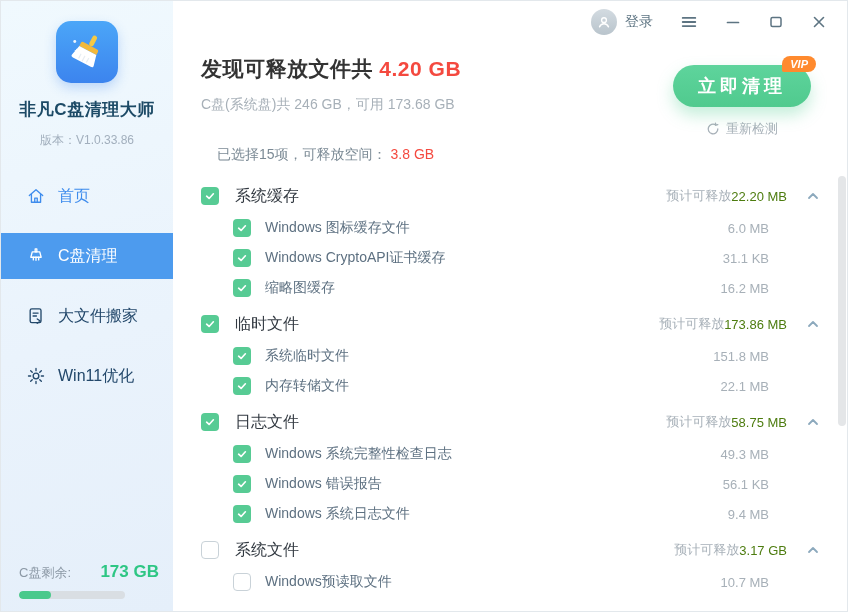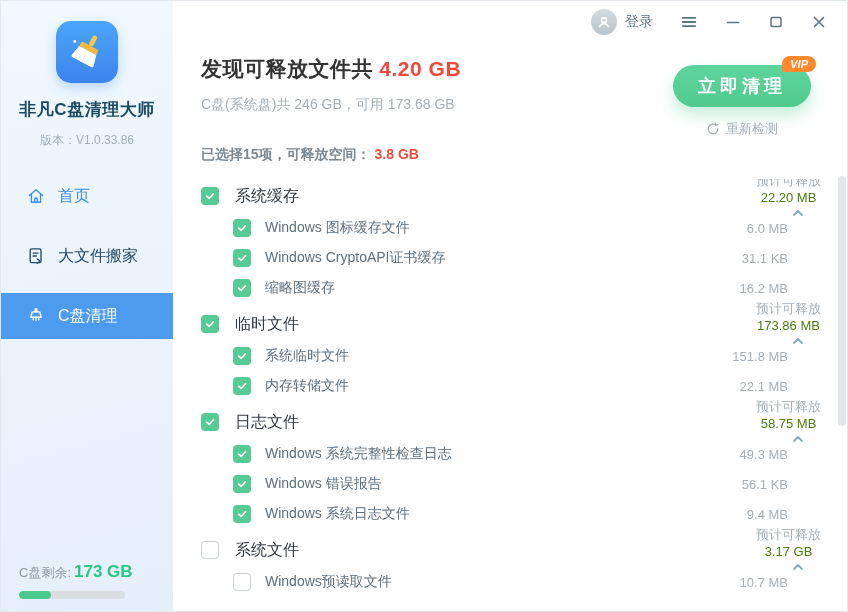--- a/index.html
+++ b/index.html
@@ -16,21 +16,21 @@
   .app-name { margin-top:15px; text-align:center; font-size:17px; font-weight:bold;
     color:#1c4a66; letter-spacing:.5px; }
   .version { margin-top:11px; text-align:center; font-size:12px; color:#a2afbd; }
   .menu { margin-top:24px; }
   .menu-item { height:46px; display:flex; align-items:center; padding-left:25px; gap:12px;
     font-size:16px; color:#23486b; cursor:pointer; margin-bottom:14px; }
   .menu-item svg { width:20px; height:20px; flex:none; }
   .menu-item.home { color:#3e8ced; }
   .menu-item.active { background:#4d9bee; color:#fff; }
   .disk { position:absolute; left:18px; right:14px; bottom:12px; }
-  .disk-line { display:flex; align-items:baseline; gap:3px; }
+  .disk-line { display:flex; align-items:baseline; gap:24px;justify-content:space-between; }
   .disk-label { font-size:13px; color:#8b98a5; }
   .disk-value { font-size:17px; font-weight:bold; color:#2ec684; }
   .disk-bar { margin-top:9px; width:106px; height:8px; border-radius:4px; background:#d9dee3; overflow:hidden; }
   .disk-fill { height:100%; border-radius:4px; background:#4ac98c; }
 
   
   .main { flex:1; display:flex; flex-direction:column; position:relative; background:#fff; }
 
   .titlebar { height:42px; display:flex; align-items:center; justify-content:flex-end;
     padding-right:20px; color:#5d7482; }
@@ -52,39 +52,39 @@
   .clean-btn { width:138px; height:42px; border-radius:21px; border:none; cursor:pointer;
     background:linear-gradient(180deg,#5ed49c,#50ca8e); color:#fff; font-size:18px; font-weight:bold;
     letter-spacing:4px; font-family:inherit; box-shadow:0 8px 16px rgba(86,205,148,.35); }
   .vip { position:absolute; top:-9px; right:-5px; background:#ff8a2e; color:#fff;
     font-size:11px; font-style:italic; font-weight:bold; padding:2px 8px;
     border-radius:9px 9px 9px 2px; }
   .redetect { margin-top:13px; display:flex; align-items:center; gap:6px;
     color:#a7b0b8; font-size:13px; cursor:pointer; }
   .redetect svg { width:14px; height:14px; }
 
-  .selection { padding-left:28px; margin-top:8px; font-size:14px; color:#7b8a95;font-weight:bold; }
+  .selection { padding-left:44px; margin-top:8px; font-size:14px; color:#7b8a95; }
   .selection .red { margin-left:4px; }
 
   .list { margin-top:15px; padding:0 26px 0 28px; flex:1; overflow:hidden; margin-bottom:11px; }
   .cat-row { height:34px; display:flex; align-items:center; }
   .cb { width:18px; height:18px; border-radius:4px; flex:none; cursor:pointer;
     display:flex; align-items:center; justify-content:center; }
   .cb.checked { background:#57cb94; }
   .cb.unchecked { background:#fff; border:1px solid #c9d2d8; }
   .cb svg { width:12px; height:12px; }
   .cat-name { margin-left:16px; font-size:16px; color:#333a42; }
-  .cat-right { margin-left:auto; display:flex; align-items:center;flex-direction:column; }
+  .cat-right { margin-left:auto; display:flex; align-items:center; }
   .estimate-label { font-size:13px; color:#a7b0b8; }
   .estimate-value { font-size:13px; color:#4d7c0f; }
   .chevron { margin-left:18px; width:16px; height:16px; color:#8ca9bd; cursor:pointer; }
   .chevron svg { width:16px; height:16px; }
   .sub-row { height:30px; display:flex; align-items:center; padding-left:32px; }
   .item-name { margin-left:14px; font-size:14px; color:#5d7081; }
-  .item-size { margin-left:auto; margin-right:33px; font-size:13px; color:#a7b0b8; }
+  .item-size { margin-left:auto; margin-right:52px; font-size:13px; color:#a7b0b8; }
   .category { margin-bottom:4px; }
 
   .scroll-thumb { position:absolute; right:1px; top:175px; width:8px; height:250px;
     border-radius:4px; background:#e4e6e8; cursor:pointer; }
 </style>
 </head>
 <body>
 
 <div class="app">
 
@@ -106,35 +106,42 @@
 
     <div class="menu">
       <div class="menu-item home">
         <svg viewBox="0 0 24 24" fill="none" stroke="currentColor" stroke-width="1.6" stroke-linecap="round" stroke-linejoin="round">
           <path d="M4 11.5 12 4.5l8 7"></path>
             <path d="M6.5 10v9.5h11V10"></path>
             <path d="M10.5 19.5v-5h3v5"></path>
         </svg>
         <span>首页</span>
       </div>
+      <div class="menu-item active">
+        <svg viewBox="0 0 24 24" fill="none" stroke="currentColor" stroke-width="1.6" stroke-linecap="round" stroke-linejoin="round">
+          <path d="M11 3.5h2v3.5h-2z"></path>
+            <path d="M7.5 7h9l1.7 6.5H5.8z"></path>
+            <path d="M8.8 13.5v3.2M12 13.5v3.7M15.2 13.5v3.2"></path>
+        </svg>
+        <span>C盘清理</span>
+      </div>
       <div class="menu-item">
         <svg viewBox="0 0 24 24" fill="none" stroke="currentColor" stroke-width="1.6" stroke-linecap="round" stroke-linejoin="round">
           <rect x="5" y="3.5" width="13" height="16.5" rx="2"></rect>
             <path d="M8.5 8.5h6M8.5 12h4"></path>
             <path d="M13.5 15.5l3.6 2.6-3.6 2.6"></path>
         </svg>
         <span>大文件搬家</span>
       </div>
-      <div class="menu-item active">
-        <svg viewBox="0 0 24 24" fill="none" stroke="currentColor" stroke-width="1.6" stroke-linecap="round" stroke-linejoin="round">
-          <path d="M11 3.5h2v3.5h-2z"></path>
-            <path d="M7.5 7h9l1.7 6.5H5.8z"></path>
-            <path d="M8.8 13.5v3.2M12 13.5v3.7M15.2 13.5v3.2"></path>
-        </svg>
-        <span>C盘清理</span>
+      <div class="menu-item">
+        <svg viewBox="0 0 24 24" fill="none" stroke="currentColor" stroke-width="1.6" stroke-linecap="round">
+          <circle cx="12" cy="12" r="3.4"></circle>
+          <path d="M12 3v2.6M12 18.4V21M3 12h2.6M18.4 12H21M5.6 5.6l1.9 1.9M16.5 16.5l1.9 1.9M18.4 5.6l-1.9 1.9M7.5 16.5l-1.9 1.9"></path>
+        </svg>
+        <span>Win11优化</span>
       </div>
     </div>
 
     <div class="disk">
       <div class="disk-line">
         <span class="disk-label">C盘剩余:</span>
         <span class="disk-value">173 GB</span>
       </div>
       <div class="disk-bar">
         <div class="disk-fill" style="width: 30%;"></div>

